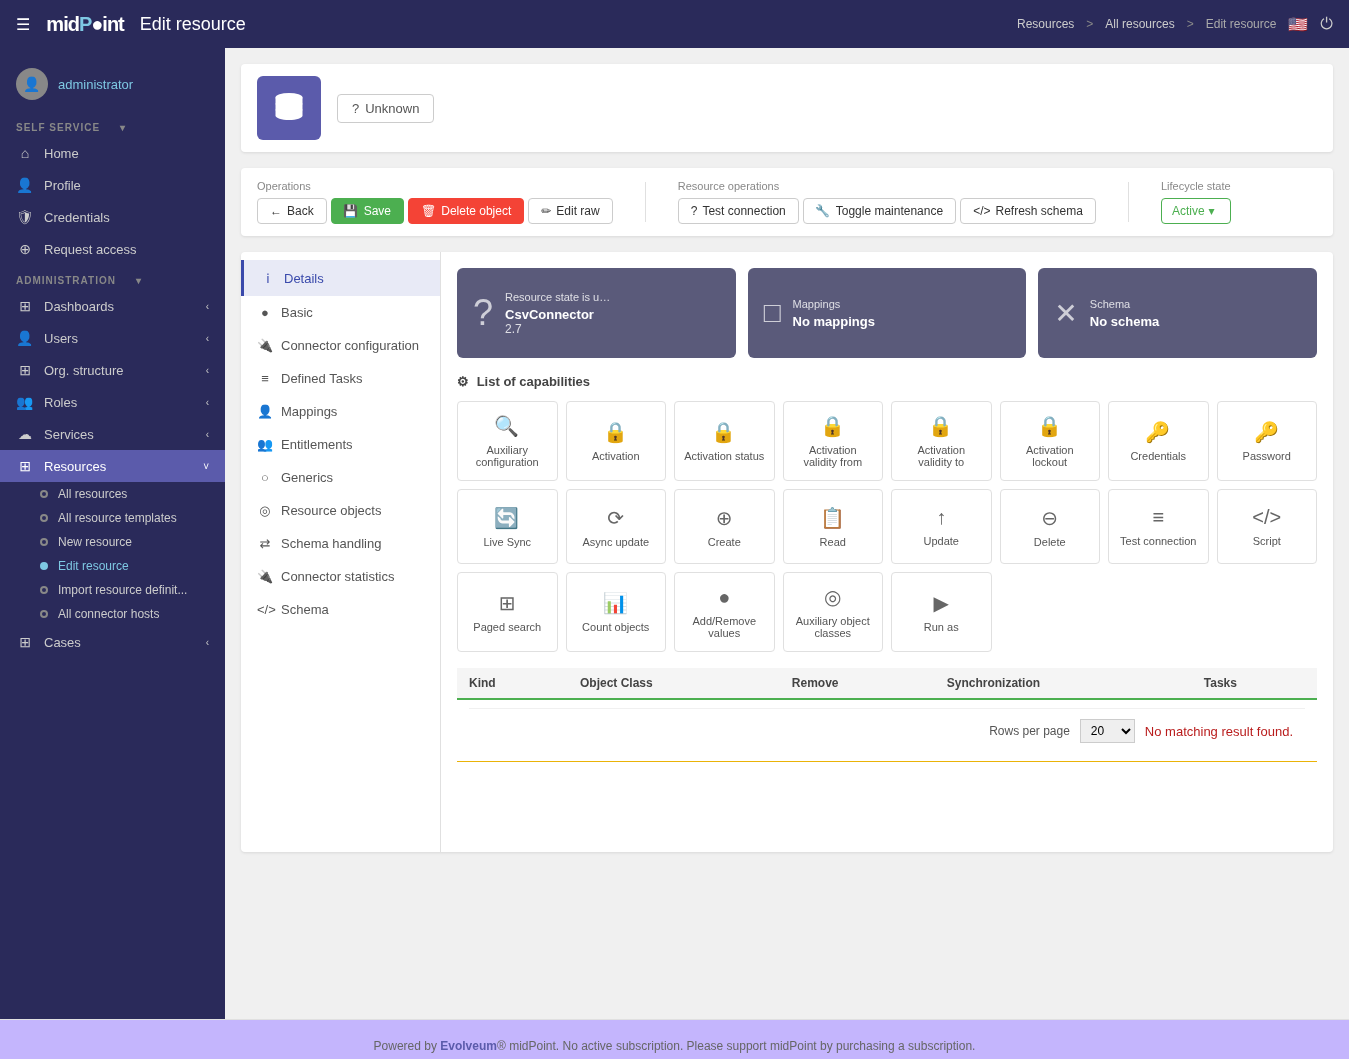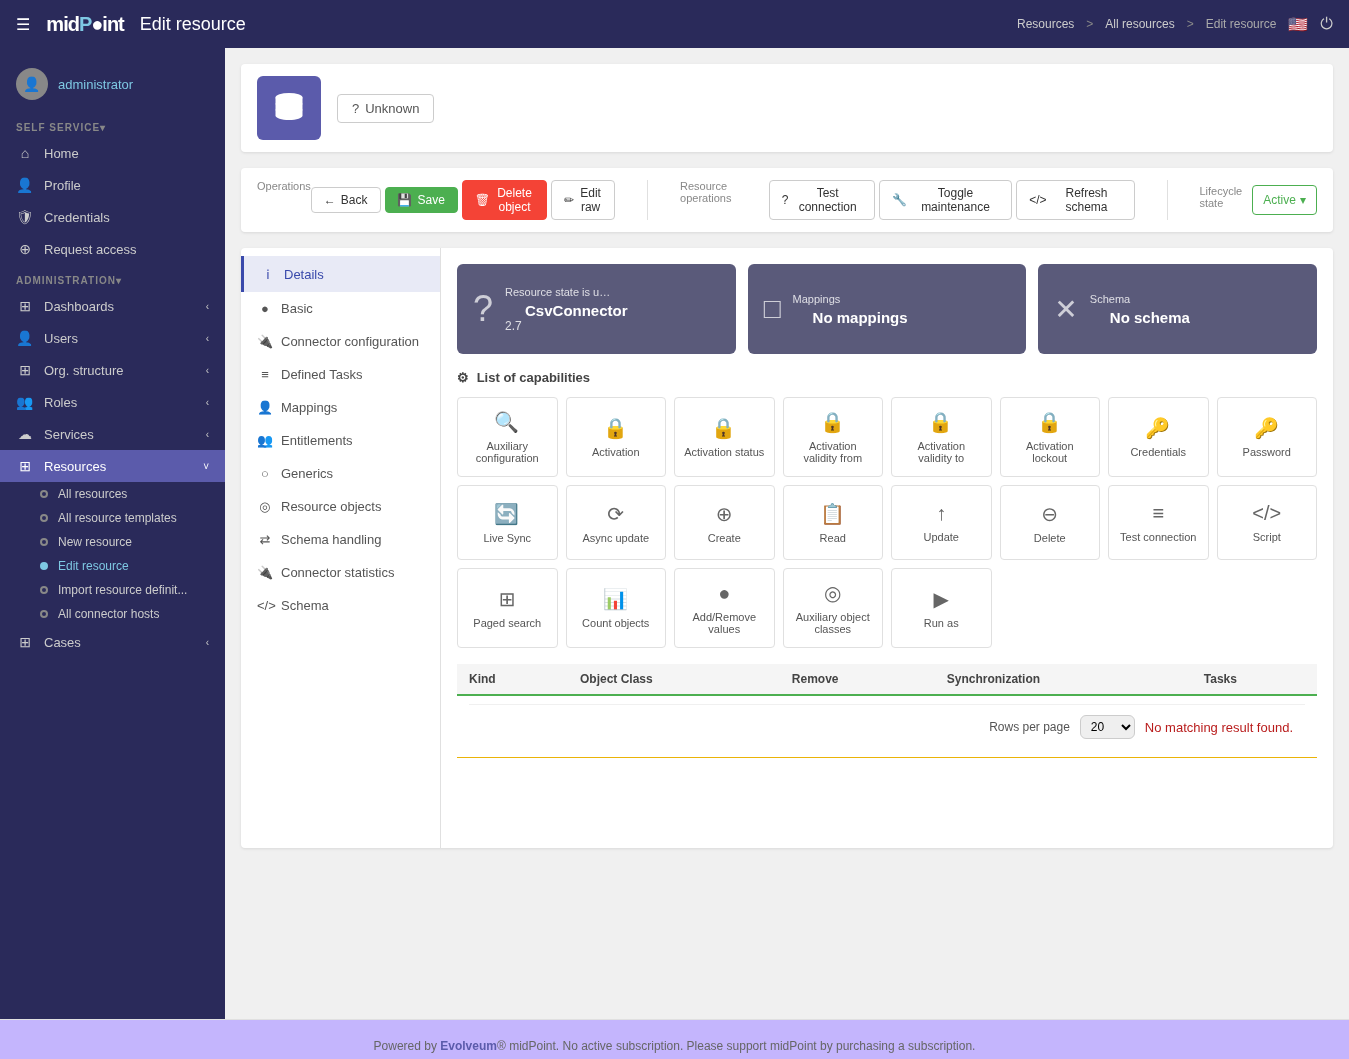--- a/index.html
+++ b/index.html
@@ -51,21 +51,21 @@
       color: white; font-size: 14px;
     }
     .sidebar-section {
       font-size: 10px;
       font-weight: bold;
       letter-spacing: 1px;
       color: #888;
       padding: 10px 16px 4px;
       display: flex;
       align-items: center;
-      gap: 0;
+      gap: 20px;
       cursor: pointer;
     }
     .sidebar-item {
       display: flex;
       align-items: center;
       gap: 10px;
       padding: 8px 16px;
       color: #ccc;
       cursor: pointer;
       font-size: 13px;
@@ -116,21 +116,21 @@
       background: white;
       border-radius: 4px;
       padding: 12px 16px;
       margin-bottom: 16px;
       box-shadow: 0 1px 3px rgba(0,0,0,0.1);
       display: flex;
       align-items: center;
       gap: 24px;
     }
     .ops-label { font-size: 11px; color: #888; display: block; margin-bottom: 6px; }
-    .ops-group { display: flex; flex-direction: row; }
+    .ops-group { display: flex; flex-direction: column; }
     .btn-group { display: flex; gap: 4px; align-items: center; }
     .btn {
       display: inline-flex; align-items: center; gap: 5px;
       padding: 5px 12px;
       border-radius: 4px;
       border: 1px solid #ccc;
       background: white;
       cursor: pointer;
       font-size: 12px;
       color: #333;
@@ -186,21 +186,21 @@
       color: white;
       border-radius: 6px;
       padding: 16px;
       display: flex;
       align-items: center;
       gap: 12px;
       min-height: 90px;
     }
     .status-card .big-icon { font-size: 28px; opacity: 0.9; }
     .status-card-content .title { font-size: 11px; opacity: 0.8; margin-bottom: 4px; }
-    .status-card-content .value { font-size: 15px; font-weight: 600; margin-left: 20px; }
+    .status-card-content .value { font-size: 13px; font-weight: 600; }
     .status-card-content .sub { font-size: 12px; opacity: 0.8; }
 
     
     .capabilities-header {
       display: flex; align-items: center; gap: 8px;
       font-size: 13px; font-weight: 600;
       margin-bottom: 12px;
       color: #444;
     }
     .capabilities-grid {
@@ -244,21 +244,21 @@
       align-items: center;
       justify-content: flex-end;
       gap: 10px;
       padding: 10px 12px;
       font-size: 12px;
       color: #555;
       border-top: 1px solid #f0f0f0;
     }
     .rows-select {
       border: 1px solid #ccc;
-      border-radius: 6px;
+      border-radius: 0;
       padding: 3px 6px;
       font-size: 12px;
     }
     .no-result { color: #b91c1c; font-size: 13px; }
 
     
     .footer {
       background: #c4b5fd;
       border-top: 1px solid #e0e0e0;
       padding: 10px 16px;

